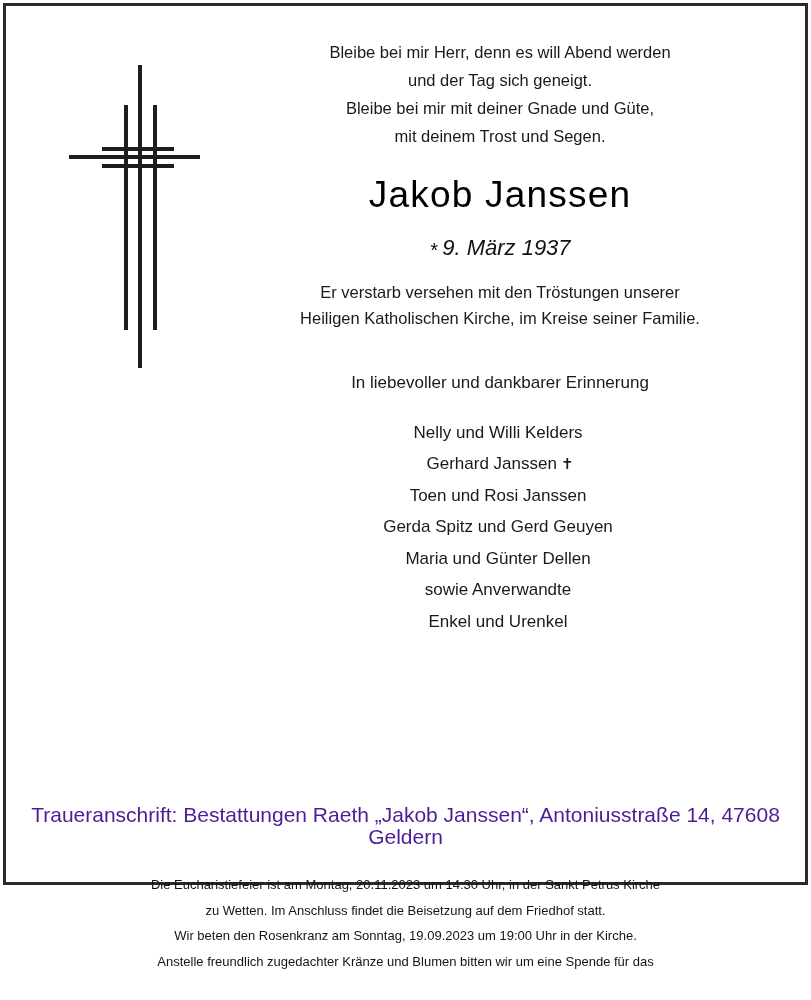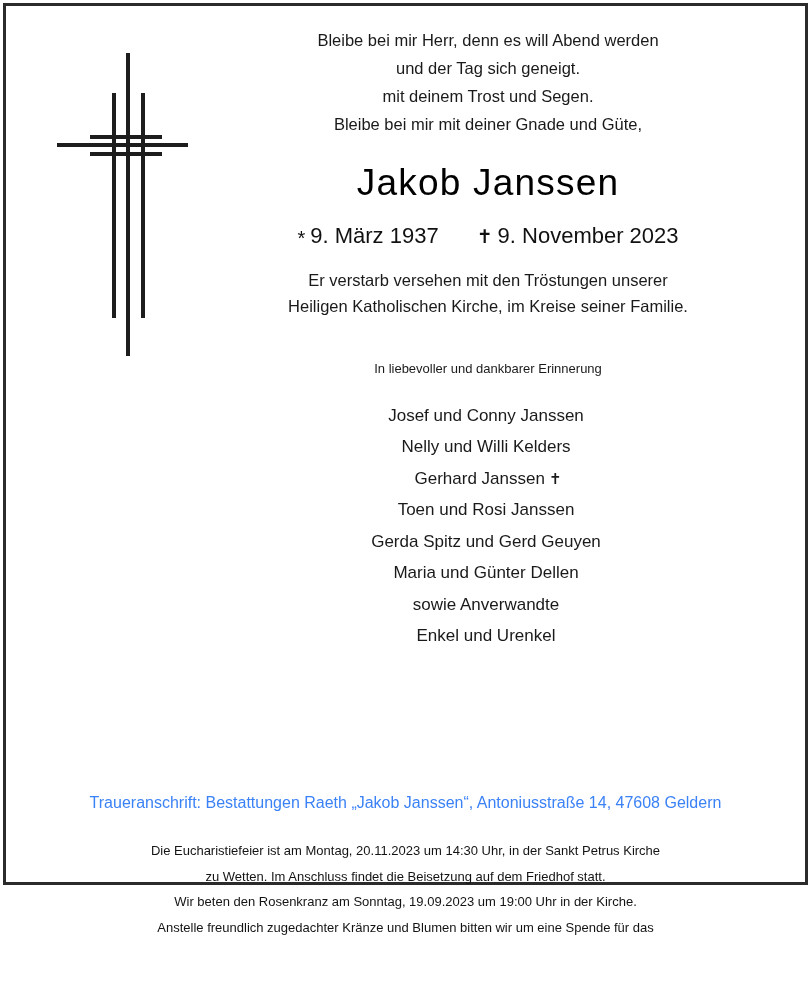--- a/index.html
+++ b/index.html
@@ -15,21 +15,21 @@
     -webkit-font-smoothing: antialiased;
   }
 
   
   .notice-card {
     position: relative;
     box-sizing: border-box;
     width: 811px;
     height: 888px;
     background: #ffffff;
-    padding: 2px;
+    padding: 14px;
   }
   .notice-frame {
     position: absolute;
     left: 3px;
     top: 3px;
     right: 3px;
     bottom: 3px;
     border: 3px solid #2b2b2b;
     box-sizing: border-box;
     pointer-events: none;
@@ -95,61 +95,62 @@
   }
 
   .dates {
     margin-top: 20px;
     font-size: 22px;
     color: #111111;
     display: flex;
     justify-content: center;
     align-items: flex-end;
     gap: 38px;
+    font-style: italic;
   }
   .date-item { white-space: nowrap; }
   .sym {
     display: inline-block;
     margin-right: 5px;
   }
   .sym-star { font-size: 20px; position: relative; top: 2px; }
   .sym-cross { font-size: 19px; }
 
   .passing {
     margin-top: 18px;
     font-size: 16.5px;
     line-height: 26px;
   }
   .passing div { white-space: nowrap; }
 
   .memory-line {
     margin-top: 42px;
-    font-size: 13px;
+    font-size: 17px;
   }
 
   .survivors {
     margin-top: 24px;
     font-size: 17px;
     line-height: 31.5px;
   }
   .survivors div { white-space: nowrap; }
   .survivors .dagger { margin-left: 4px; font-size: 15px; }
 
   
   .footer {
     position: absolute;
     left: 0;
     right: 0;
     top: 790px;
     text-align: center;
   }
   .footer-address {
-    font-size: 16px;
+    font-size: 21px;
     line-height: 22px;
-    color: #3b82f6;
+    color: #4c1d95;
   }
   .footer-details {
     margin-top: 24px;
     font-size: 13px;
     line-height: 25.5px;
     color: #141414;
   }
   .footer-details div { white-space: nowrap; }
 </style>
 </head>
@@ -167,44 +168,40 @@
       <div class="h h-upper"></div>
       <div class="h h-main"></div>
       <div class="h h-lower"></div>
     </div>
 
     <div class="content">
 
       <div class="verse">
         <div>Bleibe bei mir Herr, denn es will Abend werden</div>
         <div>und der Tag sich geneigt.</div>
+        <div>Bleibe bei mir mit deiner Gnade und Güte,</div>
         <div>mit deinem Trost und Segen.</div>
-        <div>Bleibe bei mir mit deiner Gnade und Güte,</div>
       </div>
 
       <div class="deceased-name">Jakob Janssen</div>
 
       <div class="dates">
         <span class="date-item">
           <span class="sym sym-star">*</span><span>9. März 1937</span>
         </span>
-        <span class="date-item">
-          <span class="sym sym-cross">✝</span><span>9. November 2023</span>
-        </span>
       </div>
 
       <div class="passing">
         <div>Er verstarb versehen mit den Tröstungen unserer</div>
         <div>Heiligen Katholischen Kirche, im Kreise seiner Familie.</div>
       </div>
 
       <div class="memory-line">In liebevoller und dankbarer Erinnerung</div>
 
       <div class="survivors">
-        <div><span>Josef und Conny Janssen</span><span class="dagger"></span></div>
         <div><span>Nelly und Willi Kelders</span><span class="dagger"></span></div>
         <div><span>Gerhard Janssen</span><span class="dagger">✝</span></div>
         <div><span>Toen und Rosi Janssen</span><span class="dagger"></span></div>
         <div><span>Gerda Spitz und Gerd Geuyen</span><span class="dagger"></span></div>
         <div><span>Maria und Günter Dellen</span><span class="dagger"></span></div>
         <div><span>sowie Anverwandte</span><span class="dagger"></span></div>
         <div><span>Enkel und Urenkel</span><span class="dagger"></span></div>
       </div>
 
     </div>

